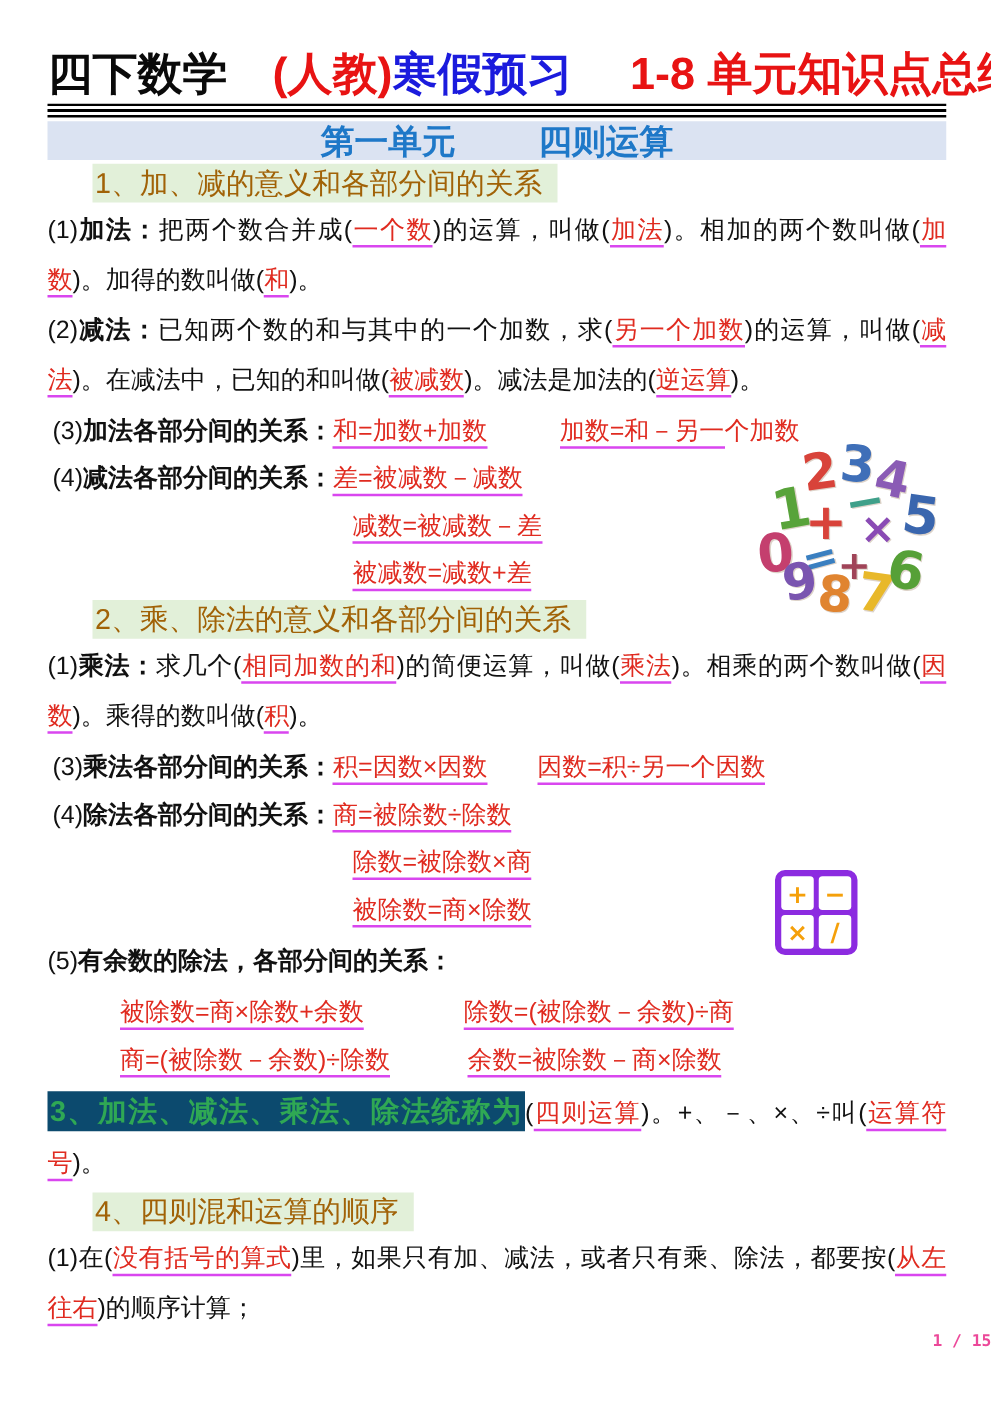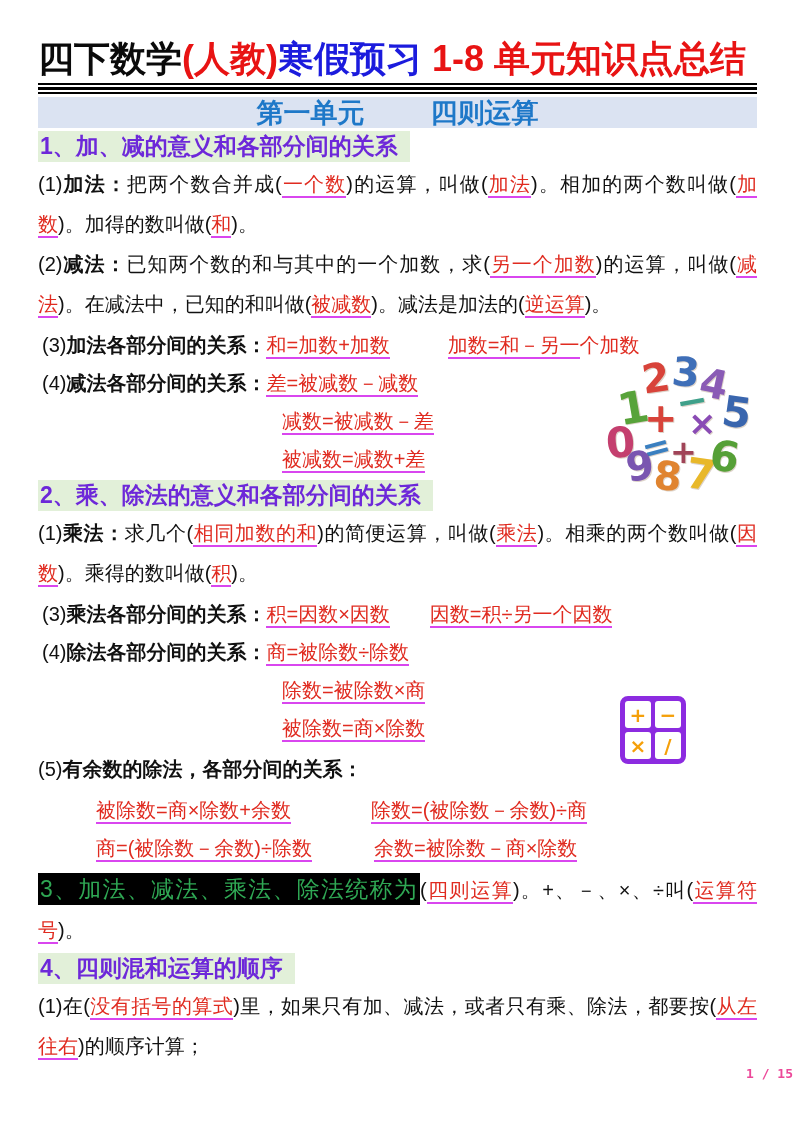--- a/index.html
+++ b/index.html
@@ -13,21 +13,21 @@
   }
   .content{padding:38px 36px 0 38px;}
 
   
   .doc-title{
     margin:0;
     font-size:36px;font-weight:bold;line-height:42px;
     letter-spacing:0px;white-space:nowrap;
   }
   .ti-blk{color:#0a0a0a;}
-  .ti-red{color:#e81313;}
+  .ti-red{color:#e81313;margin-left:36px;}
   .ti-blu{color:#1b1bdd;}
   .title-rule{
     margin-top:3px;height:11px;
     background:linear-gradient(to bottom,
       #000 0px,#000 2px,#fff 2px,#fff 4px,
       #000 4px,#000 7px,#fff 7px,#fff 9px,
       #000 9px,#000 11px);
   }
 
   
@@ -36,40 +36,41 @@
     background:#dbe3f2;
     display:flex;align-items:center;justify-content:center;
     font-size:27px;font-weight:bold;color:#1e78c8;line-height:36px;
   }
   .banner-gap{display:inline-block;width:66px;}
 
   
   .gh-wrap{margin:3px 0 2px 0;line-height:1;}
   .gh{
     display:inline-block;
-    color:#6d28d9;background:#e2f0d9;
-    font-size:23px;font-weight:bold;
+    color:#a16207;background:#e2f0d9;
+    font-size:23px;font-weight:normal;
     padding:4px 12px 4px 2px;
+    margin-left:36px;
   }
 
   
   p.body{
     margin:0;font-size:20px;line-height:40px;
     text-align:justify;
   }
   p.frow{ margin:4px;font-size:20px;line-height:34px; text-align:left;}
   .ind-a{padding-left:240px;}
   .ind-b{padding-left:54px;}
 
   .seg{}
   .seg.b{font-weight:bold;}
   .seg.a{color:#e02b20;border-bottom:2px solid #d946ef;padding-bottom:1px;}
   .seg.r{color:#e02b20;}
   .seg.g{
-    color:#2fa854;background:#000000;font-weight:normal;
+    color:#2fa854;background:#0c4a6e;font-weight:bold;
     font-size:23px;padding:3px 2px 3px 2px;
   }
   .seg.sp{display:inline-block;height:1px;}
 
   
   .clipart{
     position:absolute;left:592px;top:344px;width:160px;height:145px;
     pointer-events:none;
   }
   .scatter-item{

